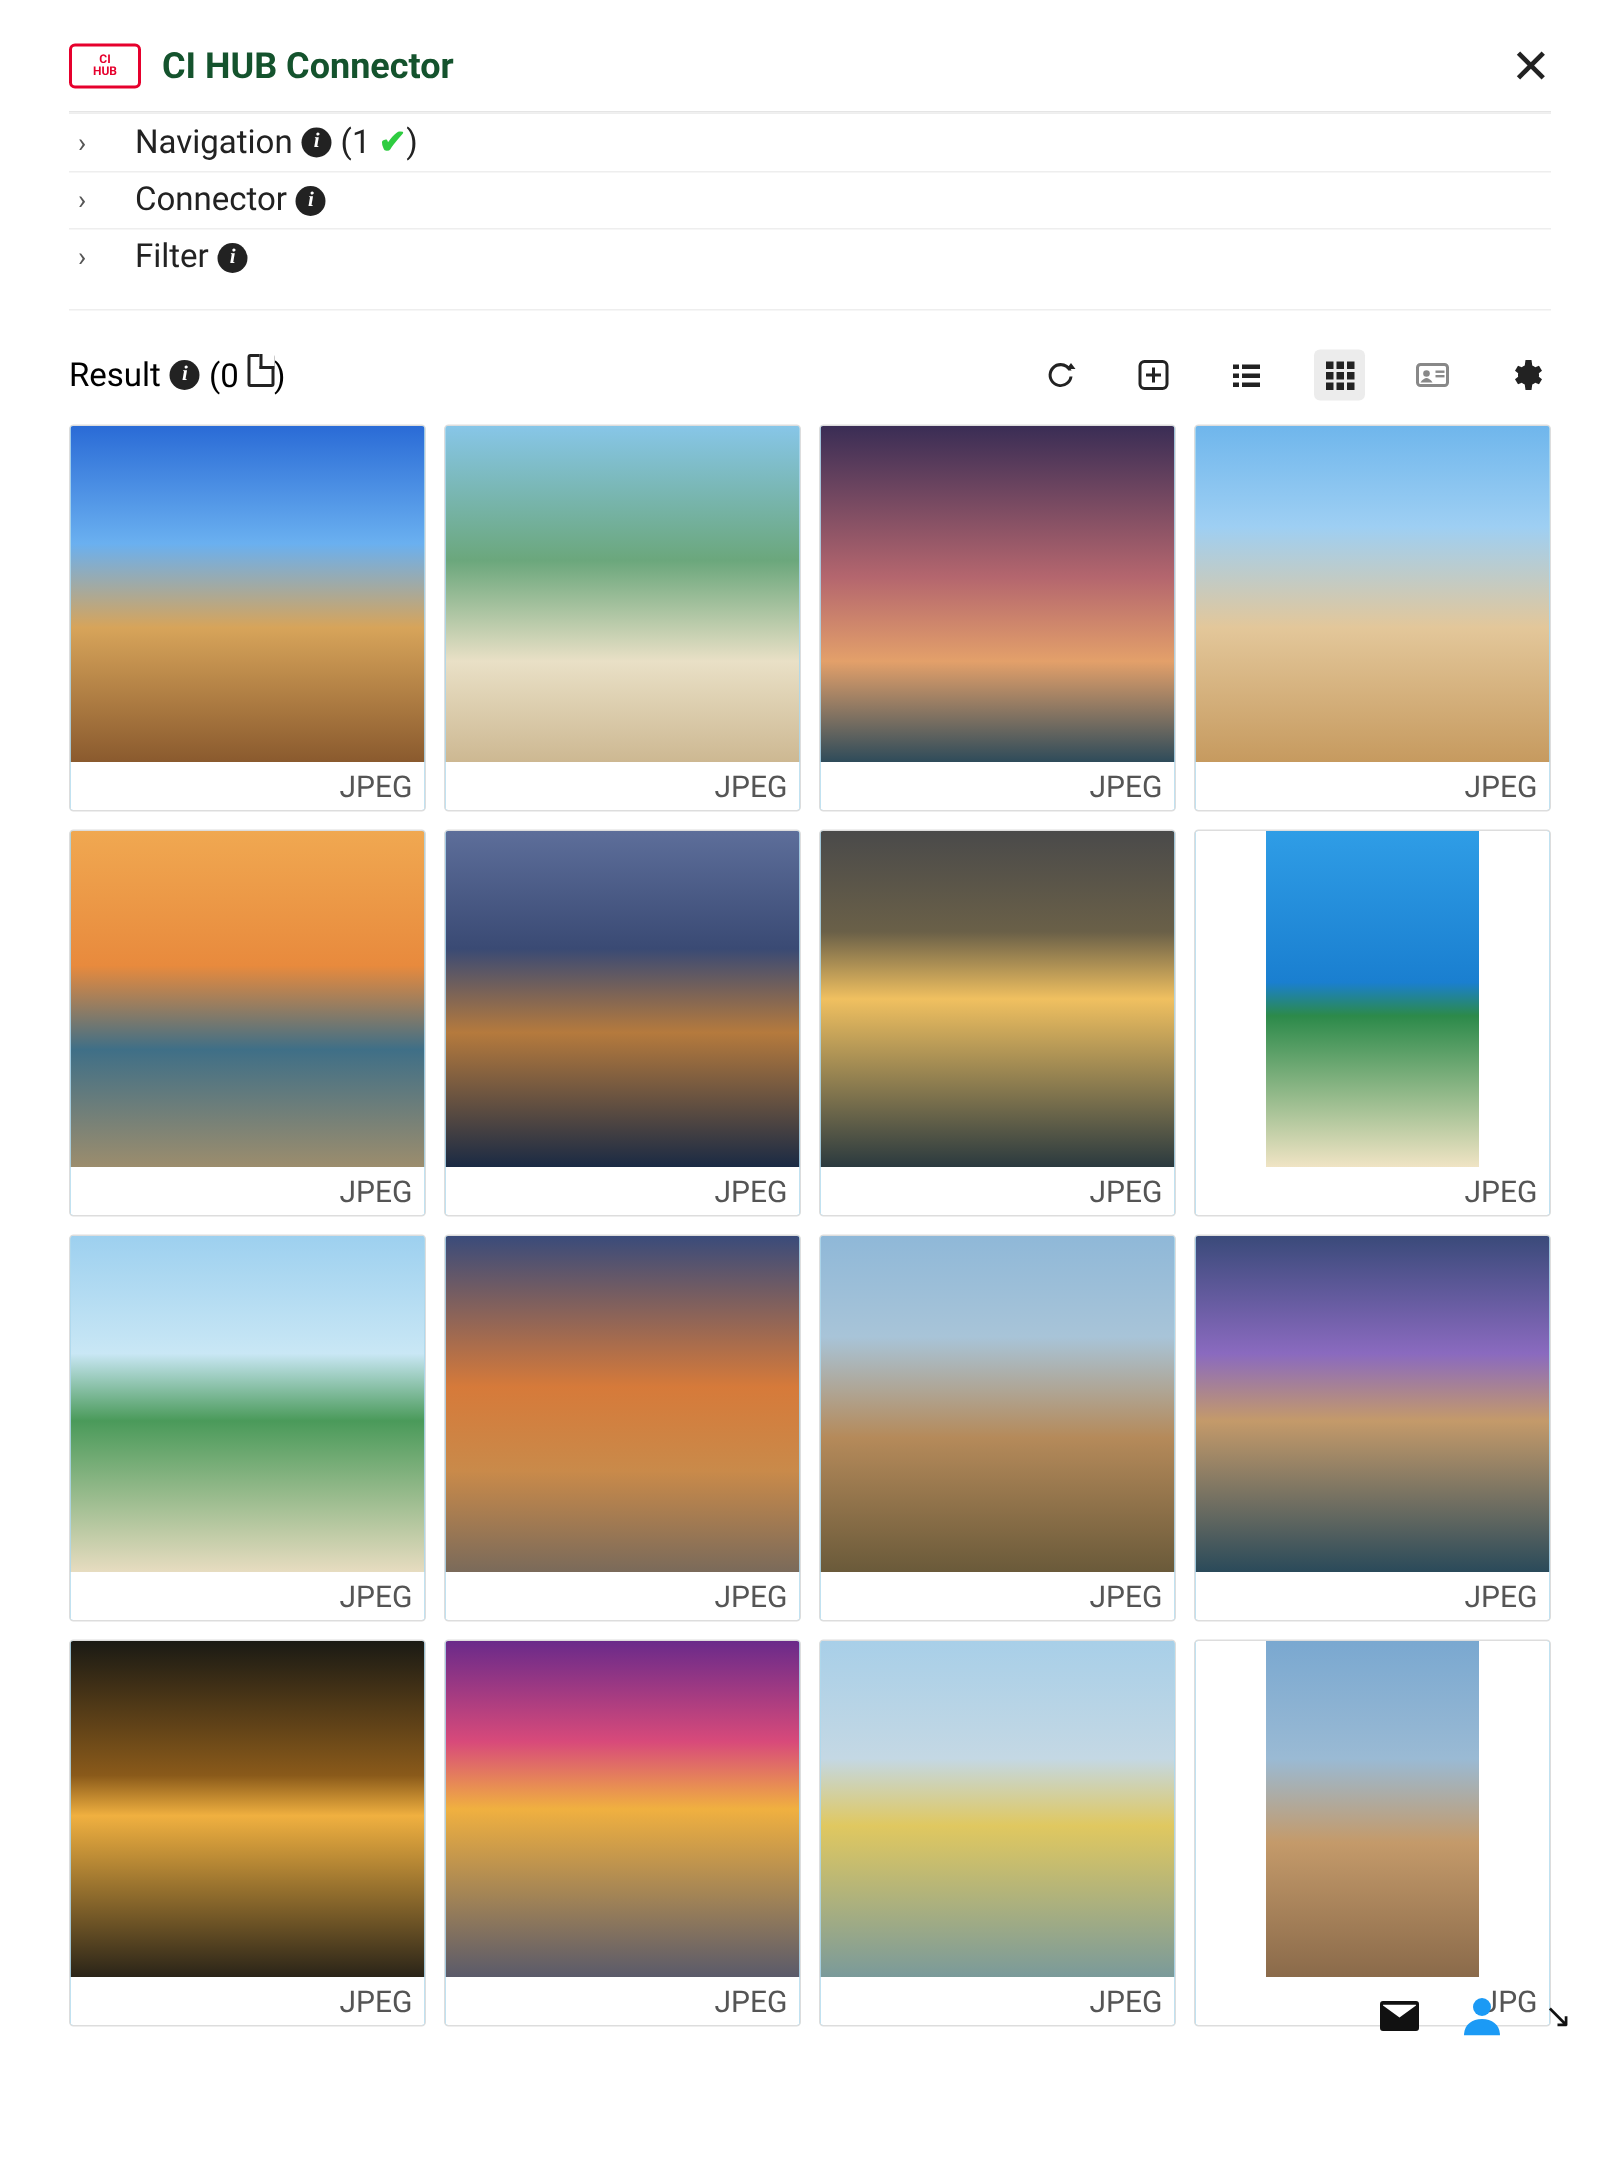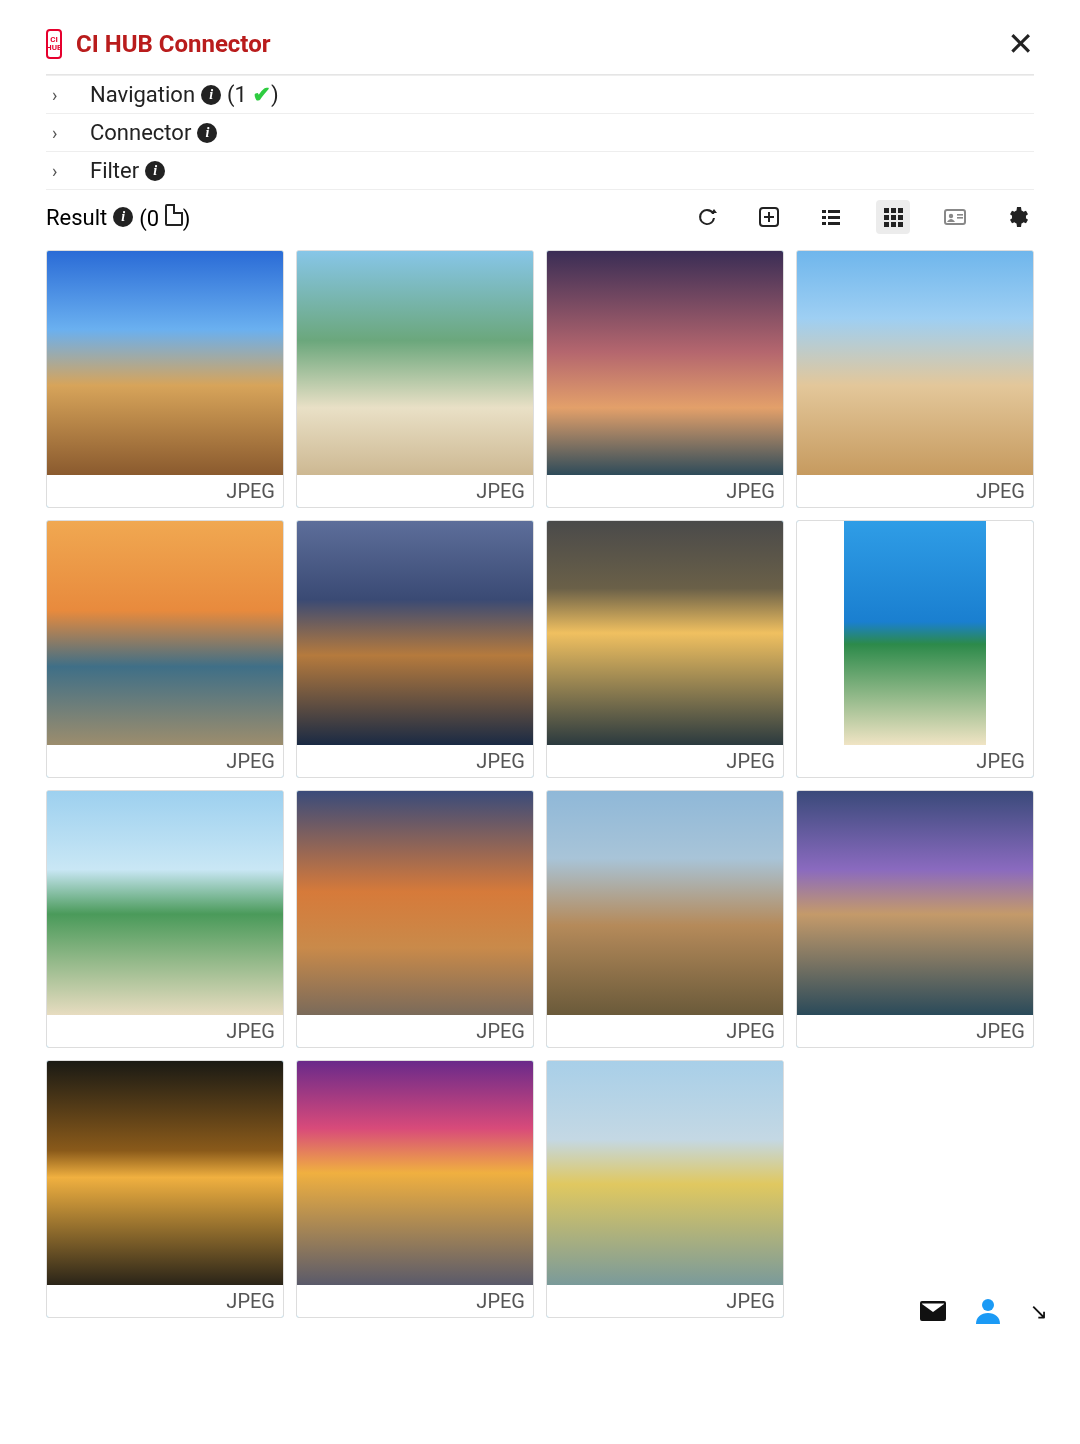--- a/index.html
+++ b/index.html
@@ -19,32 +19,32 @@
     padding: 18px 24px 10px 24px;
     position: relative;
   }
   .titlebar {
     display: flex;
     align-items: center;
     padding-bottom: 14px;
     border-bottom: 1px solid #e5e5e5;
   }
   .logo-box {
-    width: 16px; height: 30px;
+    width: 48px; height: 30px;
     border: 2px solid #e6002d;
     border-radius: 4px;
     display: flex; align-items: center; justify-content: center;
     margin-right: 14px;
     color: #e6002d;
     font-size: 8px;
     font-weight: 700;
     line-height: 1;
     text-align: center;
   }
-  .app-title { font-size: 24px; font-weight: 700; color: #b91c1c; }
+  .app-title { font-size: 24px; font-weight: 700; color: #14532d; }
   .close-x {
     margin-left: auto;
     font-size: 32px;
     color: #222;
     cursor: pointer;
     line-height: 1;
   }
   .subheader {
     display: flex;
     align-items: center;
@@ -82,23 +82,24 @@
     font-weight: 700;
     align-items: center; justify-content: center;
     font-family: Georgia, serif;
     font-style: italic;
   }
   .conn-count { margin-left: 6px; }
   .check { color: #2ecc40; font-weight: 900; }
   .result-bar {
     display: flex;
     align-items: center;
-    padding: 10px 0 14px 0;
+    padding: 26px 0 14px 0;
     border-top: 1px solid #eee;
     font-size: 22px;
+    margin-top: 16px;
   }
   .result-left { display: flex; align-items: center; gap: 6px; }
   .doc-icon {
     display: inline-block;
     width: 18px; height: 22px;
     border: 2px solid #222;
     border-radius: 2px;
     position: relative;
   }
   .doc-icon::after {
@@ -335,20 +336,26 @@
         <div class="thumb">
           <div class="thumb-inner" style="background: linear-gradient(rgb(106, 42, 138) 0%, rgb(216, 74, 122) 30%, rgb(240, 176, 64) 50%, rgb(90, 90, 106) 100%);"></div>
         </div>
         <div class="card-footer">JPEG</div>
       </div>
       <div class="card">
         <div class="thumb">
           <div class="thumb-inner" style="background: linear-gradient(rgb(168, 207, 232) 0%, rgb(196, 216, 228) 35%, rgb(224, 200, 96) 55%, rgb(122, 154, 154) 100%);"></div>
         </div>
         <div class="card-footer">JPEG</div>
+      </div>
+      <div class="card">
+        <div class="thumb">
+          <div class="thumb-inner portrait" style="background: linear-gradient(rgb(122, 168, 208) 0%, rgb(154, 186, 212) 35%, rgb(196, 154, 106) 60%, rgb(138, 106, 74) 100%);"></div>
+        </div>
+        <div class="card-footer">JPG</div>
       </div>
     </div>
 
   <div class="footer-bar">
     <span class="mail">
       <svg width="26" height="20" viewBox="0 0 26 20">
           <path fill="#111" d="M2 0h22a2 2 0 0 1 2 2v16a2 2 0 0 1-2 2H2a2 2 0 0 1-2-2V2a2 2 0 0 1 2-2zm0 3 11 8L24 3v-.5H2V3z"></path>
         </svg>
     </span>
     <span class="user">

